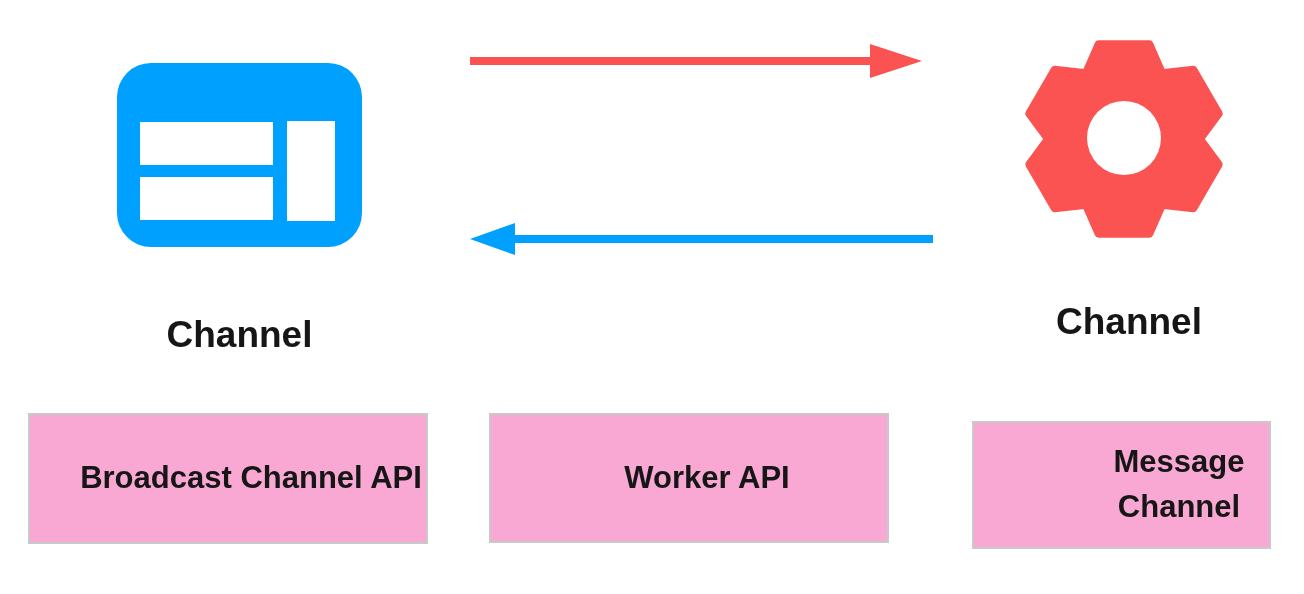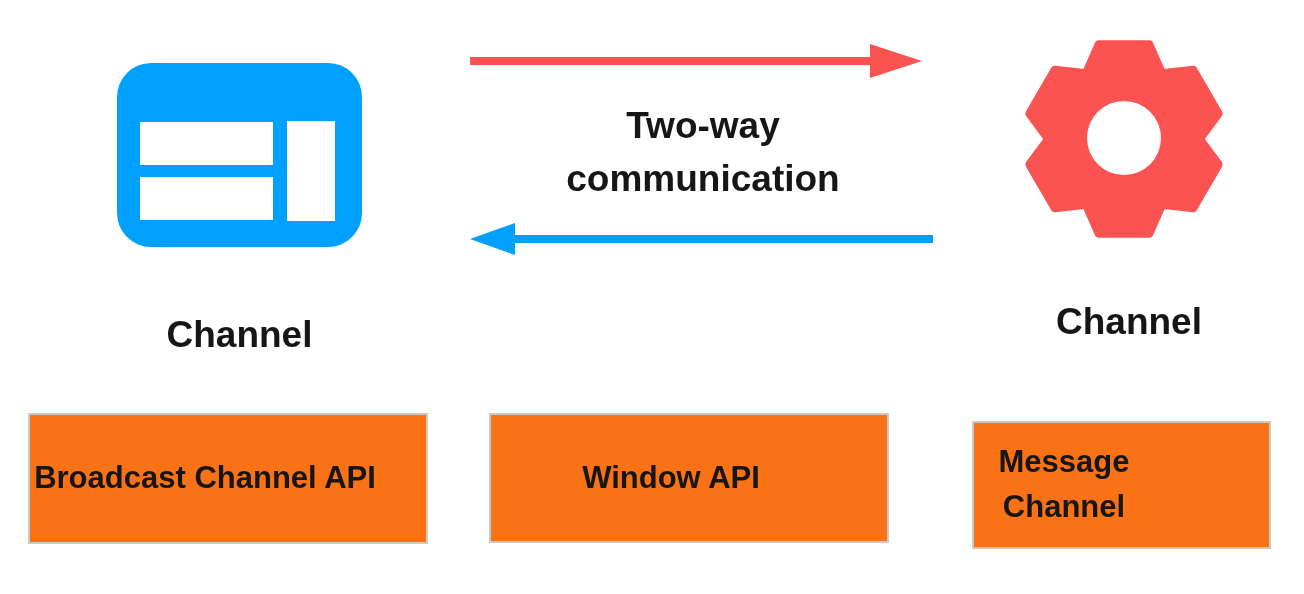--- a/index.html
+++ b/index.html
@@ -75,25 +75,25 @@
     font-weight: bold;
     line-height: 1.42;
     text-align: center;
     color: #161616;
   }
 
   
   .api-box {
     position: absolute;
     box-sizing: border-box;
-    background: #f97316;
+    background: #f9a8d4;
     border: 2px solid #c9c9c9;
     display: flex;
     align-items: center;
-    justify-content: flex-start;
+    justify-content: flex-end;
     text-align: center;
     font-size: 31px;
     font-weight: bold;
     line-height: 1.45;
     color: #161616;
   }
   .box-broadcast { left: 28px;  top: 413px; width: 400px; height: 131px; }
   .box-client    { left: 489px; top: 413px; width: 400px; height: 130px; }
   .box-message   { left: 972px; top: 421px; width: 299px; height: 128px; }
   .box-broadcast .box-text { width: 350px; }
@@ -121,25 +121,24 @@
              L -94.7 -25.4 L -69.3 -69.3 Z"></path>
     <circle cx="0" cy="-1" r="37" fill="#ffffff"></circle>
   </svg>
   <div class="node-label label-worker">Channel</div>
 
   <div class="arrow-shaft shaft-red"></div>
   <div class="arrow-head head-red"></div>
   <div class="arrow-shaft shaft-blue"></div>
   <div class="arrow-head head-blue"></div>
 
-  <div class="center-label">Two-way communication</div>
 
   <div class="api-box box-broadcast">
     <div class="box-text">Broadcast Channel API</div>
   </div>
   <div class="api-box box-client">
-    <div class="box-text">Window API</div>
+    <div class="box-text">Worker API</div>
   </div>
   <div class="api-box box-message">
     <div class="box-text">Message Channel</div>
   </div>
 
 </div>
 
 </body></html>

